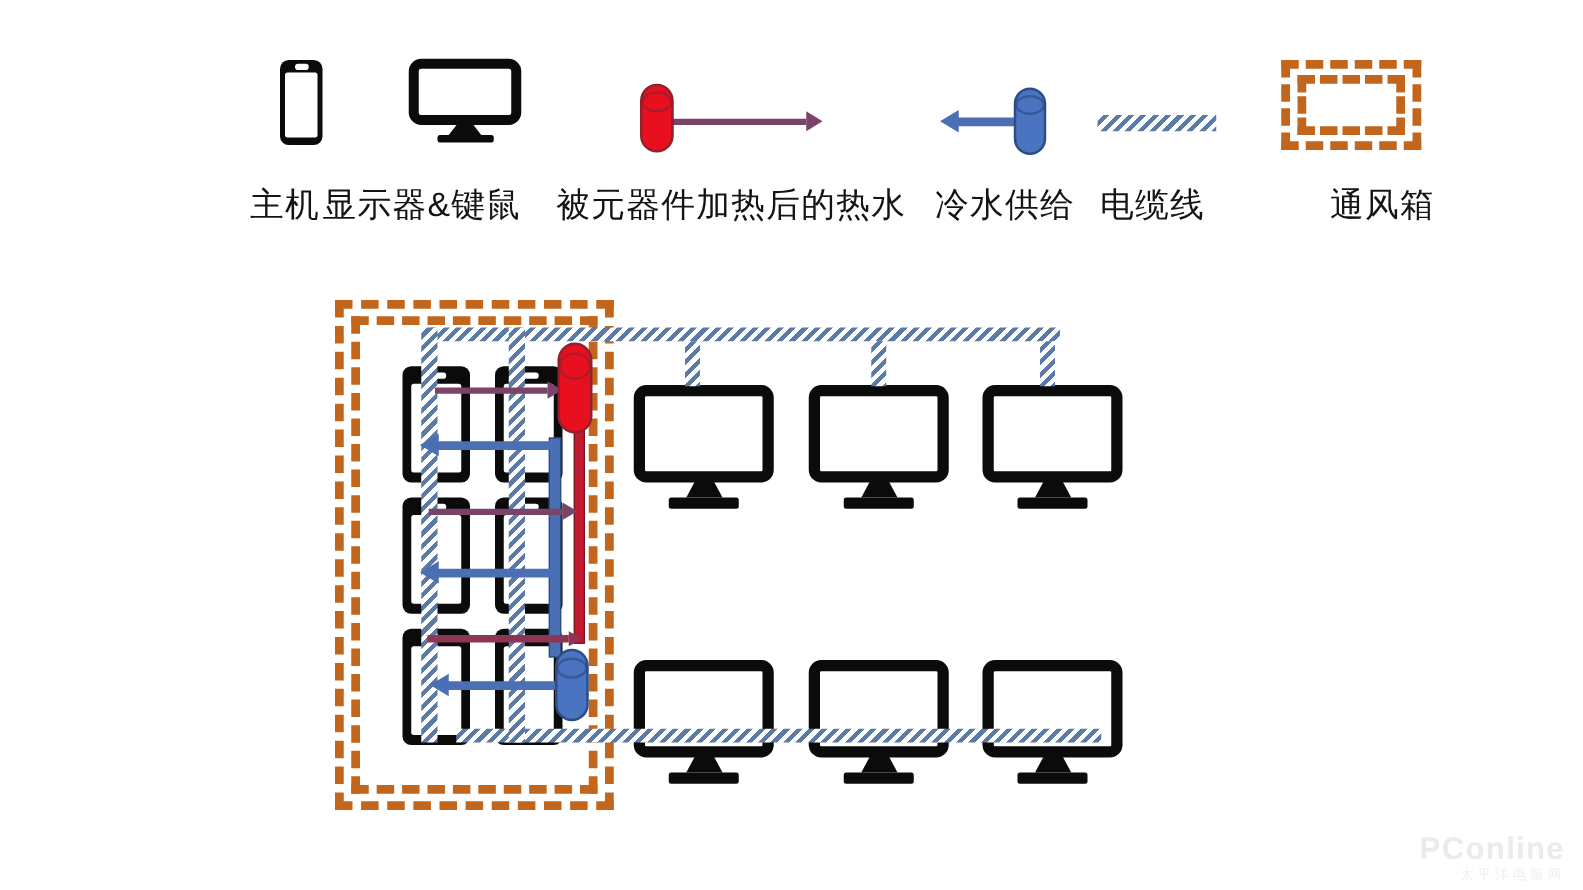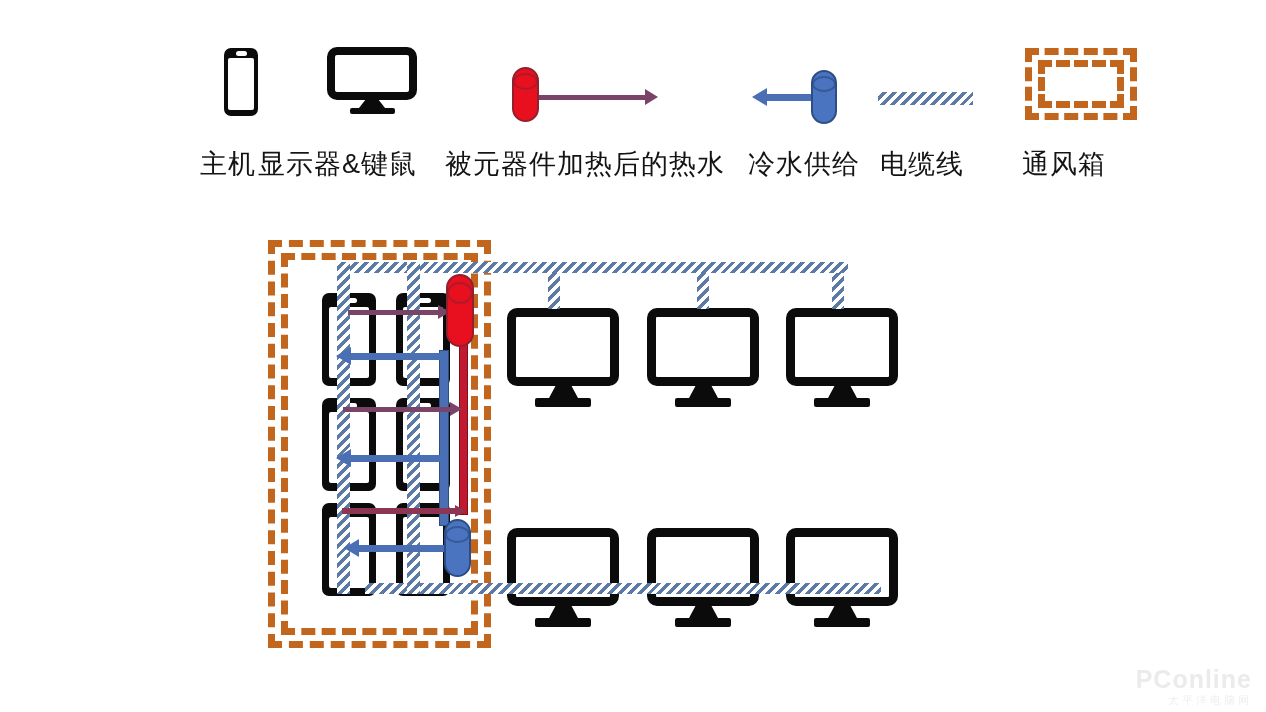--- a/index.html
+++ b/index.html
@@ -137,18 +137,18 @@
     <div class="abs" style="left: 645px; top: 89px; width: 0px; height: 0px; border-top: 8px solid transparent; border-bottom: 8px solid transparent; border-left: 13px solid rgb(122, 68, 104); z-index: 6;"></div>
     <div class="abs" style="left: 752px; top: 87.5px; width: 0px; height: 0px; border-top: 9.5px solid transparent; border-bottom: 9.5px solid transparent; border-right: 15px solid rgb(74, 111, 181); z-index: 6;"></div>
     <div class="abs" style="left: 766px; top: 93.5px; width: 54px; height: 7px; background: rgb(74, 111, 181); z-index: 6;"></div>
   </div>
 
 <span class="lbl" style="left:200px">主机</span>
 <span class="lbl" style="left:258px">显示器&amp;键鼠</span>
 <span class="lbl" style="left:445px">被元器件加热后的热水</span>
 <span class="lbl" style="left:748px">冷水供给</span>
 <span class="lbl" style="left:880px">电缆线</span>
-<span class="lbl" style="left:1022px">通风箱</span>
+<span class="lbl" style="left:1064px">通风箱</span>
 
 <div class="watermark">
   <div class="wm-brand">PConline</div>
   <div class="wm-sub">太平洋电脑网</div>
 </div>
 
 </body></html>

